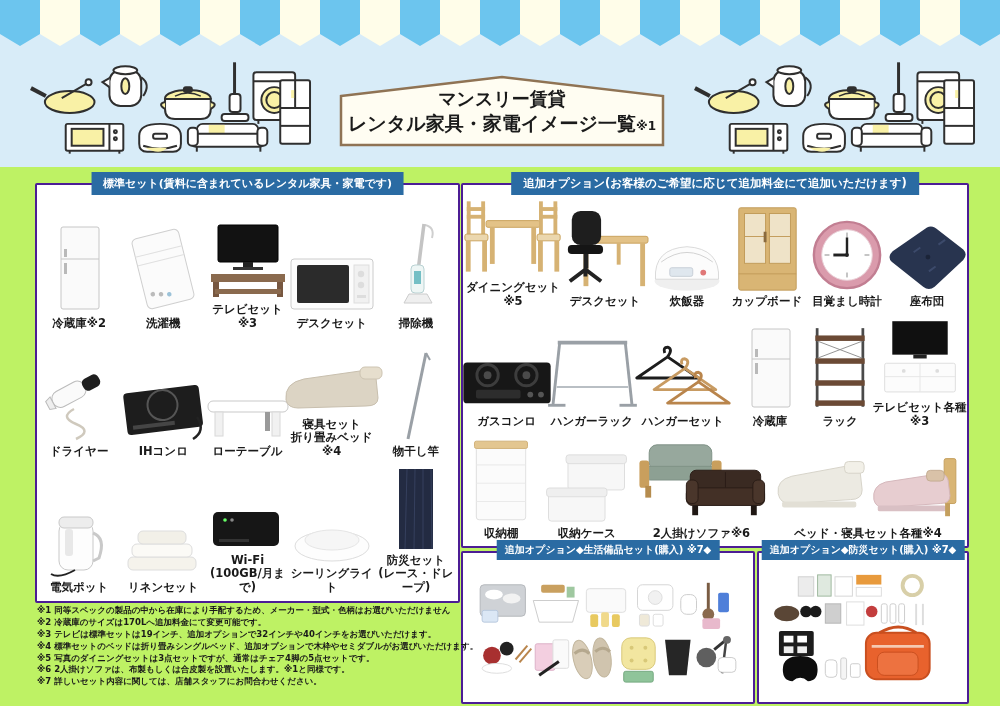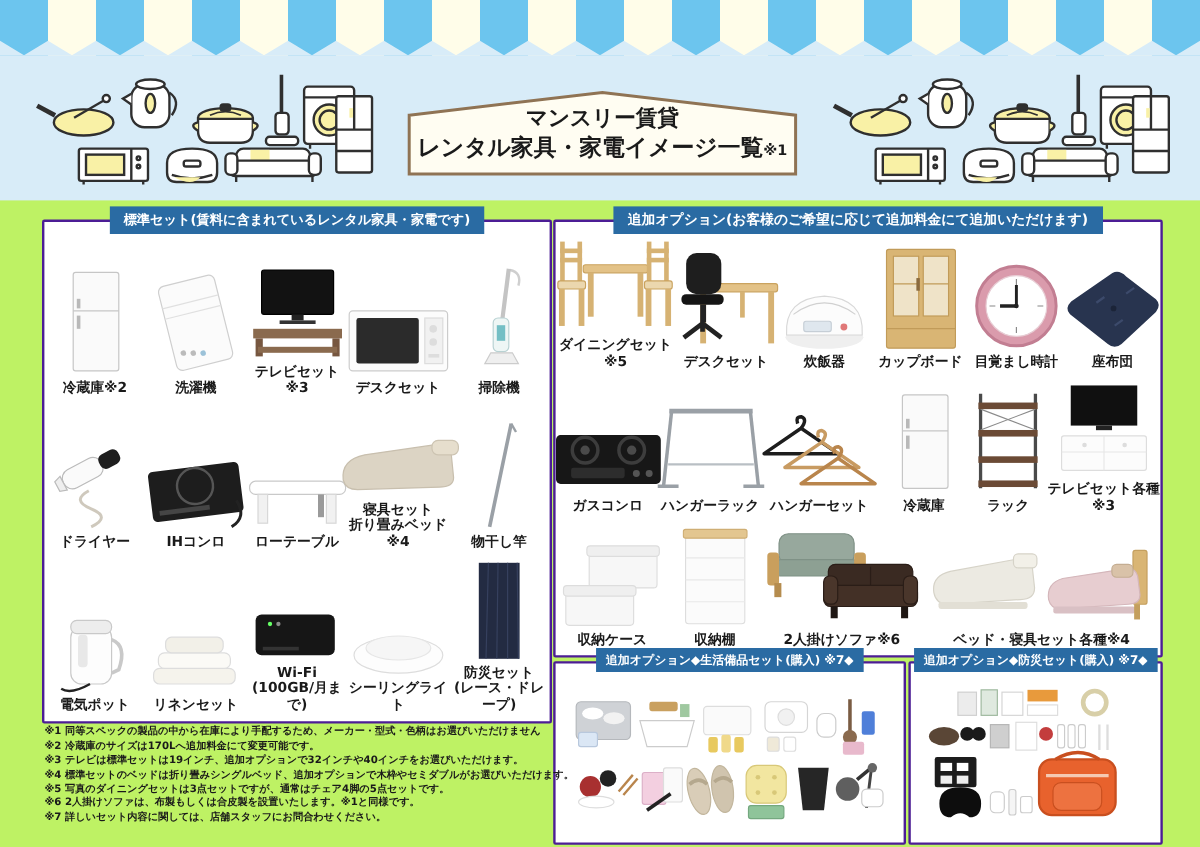--- a/index.html
+++ b/index.html
@@ -575,42 +575,42 @@
               <line x1="45" y1="48" x2="45" y2="78" stroke="#e6e6e6"></line>
               <circle cx="28" cy="56" r="2" fill="#ddd"></circle>
               <circle cx="63" cy="56" r="2" fill="#ddd"></circle>
             </svg>
         </div>
         <div class="lbl"><span>テレビセット各種※3</span></div>
       </div>
     </div>
 
     <div class="srow r3">
-      <div class="cell" style="flex:1.05">
-        <div class="pic">
-          <svg width="94" height="76" viewBox="0 0 95 78">
-              <rect x="28" y="10" width="58" height="32" rx="3" fill="#f7f7f7" stroke="#ddd"></rect>
-              <rect x="26" y="6" width="62" height="9" rx="3" fill="#efefef" stroke="#ddd"></rect>
-              <rect x="8" y="44" width="58" height="30" rx="3" fill="#f7f7f7" stroke="#ddd"></rect>
-              <rect x="6" y="40" width="62" height="9" rx="3" fill="#efefef" stroke="#ddd"></rect>
-            </svg>
-        </div>
-        <div class="lbl"><span>収納ケース</span></div>
-      </div>
       <div class="cell" style="flex:0.85">
         <div class="pic">
           <svg width="64" height="90" viewBox="0 0 70 95">
               <rect x="8" y="11" width="54" height="80" rx="3" fill="#fbfbfb" stroke="#ddd"></rect>
               <rect x="6" y="5" width="58" height="8" rx="2" fill="#E3C690" stroke="#cfae74"></rect>
               <line x1="8" y1="31" x2="62" y2="31" stroke="#e8e8e8"></line>
               <line x1="8" y1="51" x2="62" y2="51" stroke="#e8e8e8"></line>
               <line x1="8" y1="71" x2="62" y2="71" stroke="#e8e8e8"></line>
             </svg>
         </div>
         <div class="lbl"><span>収納棚</span></div>
+      </div>
+      <div class="cell" style="flex:1.05">
+        <div class="pic">
+          <svg width="94" height="76" viewBox="0 0 95 78">
+              <rect x="28" y="10" width="58" height="32" rx="3" fill="#f7f7f7" stroke="#ddd"></rect>
+              <rect x="26" y="6" width="62" height="9" rx="3" fill="#efefef" stroke="#ddd"></rect>
+              <rect x="8" y="44" width="58" height="30" rx="3" fill="#f7f7f7" stroke="#ddd"></rect>
+              <rect x="6" y="40" width="62" height="9" rx="3" fill="#efefef" stroke="#ddd"></rect>
+            </svg>
+        </div>
+        <div class="lbl"><span>収納ケース</span></div>
       </div>
       <div class="cell" style="flex:1.5">
         <div class="pic">
           <svg width="134" height="88" viewBox="0 0 136 90">
               <rect x="14" y="8" width="64" height="26" rx="8" fill="#97A89D" stroke="#7f9186"></rect>
               <rect x="10" y="30" width="72" height="14" rx="5" fill="#8DA093" stroke="#7f9186"></rect>
               <rect x="4" y="24" width="10" height="28" rx="3" fill="#C99F5D"></rect>
               <rect x="78" y="24" width="10" height="28" rx="3" fill="#C99F5D"></rect>
               <rect x="10" y="50" width="6" height="12" fill="#B58C4E"></rect>
               <rect x="76" y="50" width="6" height="12" fill="#B58C4E"></rect>

